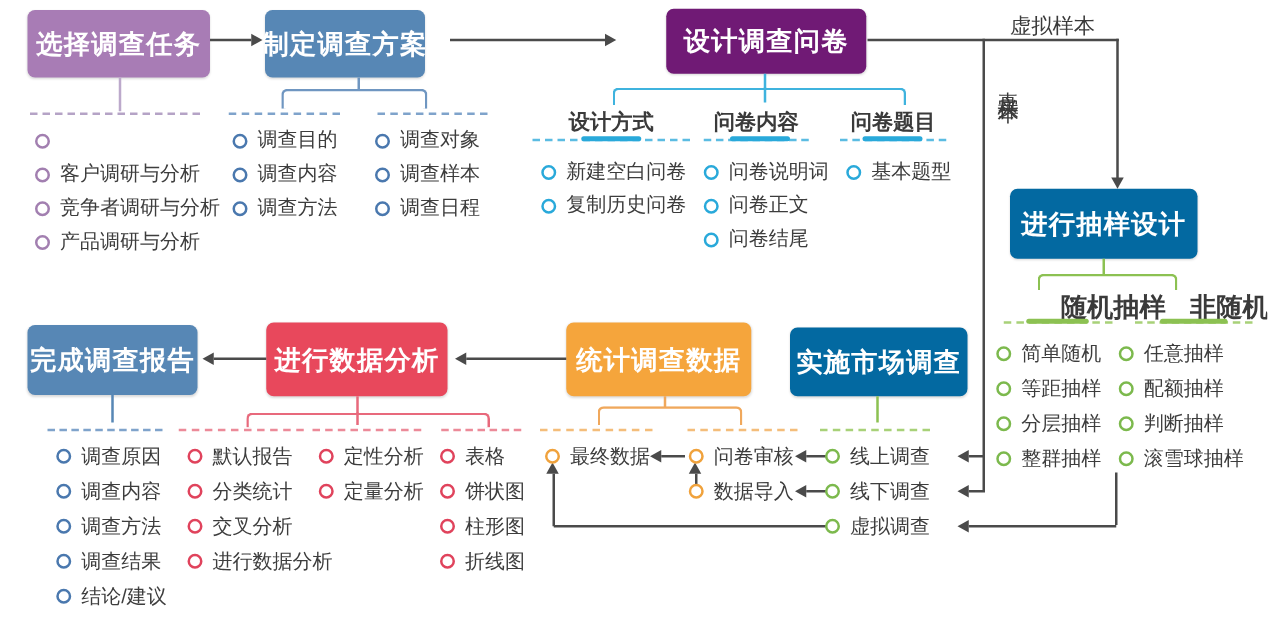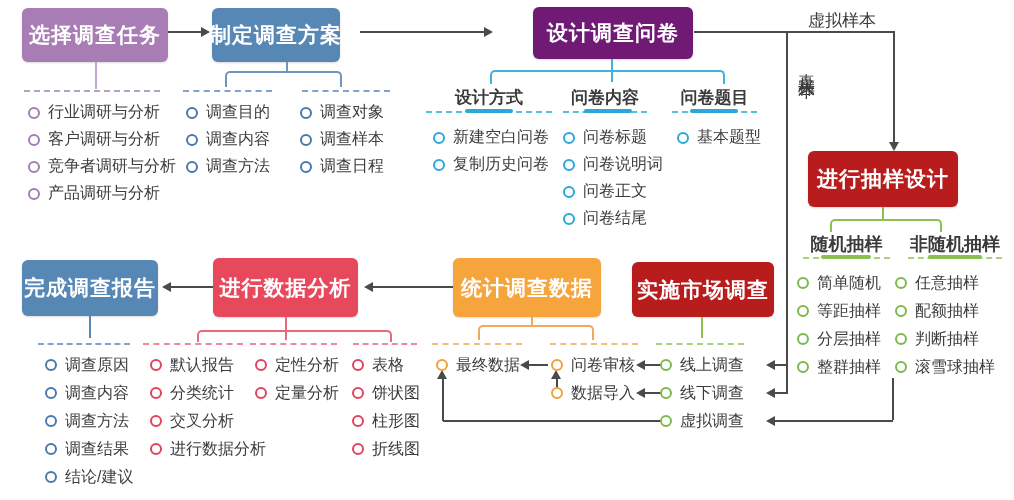--- a/index.html
+++ b/index.html
@@ -7,21 +7,21 @@
     position:relative;width:1014px;height:500px;background:#fff;overflow:hidden;
     font-family:"Liberation Sans","DejaVu Sans",sans-serif;color:#3c3c3c;
   }
   
   .fbox{
     position:absolute;border-radius:6px;color:#fff;font-weight:bold;font-size:21px;
     display:flex;align-items:center;justify-content:center;letter-spacing:1px;
     box-shadow:0 1px 2px rgba(0,0,0,.15);white-space:nowrap;
   }
   .c-purple{background:#a87cb5;} .c-blue{background:#5787b5;} .c-cyan{background:#701a75;}
-  .c-green{background:#b91c1c;} .c-red{background:#e8485c;} .c-orange{background:#f5a53c;}
+  .c-green{background:#0369a1;} .c-red{background:#e8485c;} .c-orange{background:#f5a53c;}
 
   
   .hl{position:absolute;height:2px;background:#4a4a4a;}
   .vl{position:absolute;width:2px;background:#4a4a4a;}
   .ah{position:absolute;width:0;height:0;}
   .ah-r{border-top:5px solid transparent;border-bottom:5px solid transparent;border-left:9px solid #4a4a4a;}
   .ah-l{border-top:5px solid transparent;border-bottom:5px solid transparent;border-right:9px solid #4a4a4a;}
   .ah-d{border-left:5px solid transparent;border-right:5px solid transparent;border-top:9px solid #4a4a4a;}
   .ah-u{border-left:5px solid transparent;border-right:5px solid transparent;border-bottom:9px solid #4a4a4a;}
 
@@ -38,21 +38,21 @@
 
   
   .dash{position:absolute;height:0;border-top:2px dashed #999;}
   .d-purple{border-color:#b5a3c6;} .d-blue{border-color:#7fa3cb;} .d-cyan{border-color:#5bbce2;}
   .d-green{border-color:#a8d178;} .d-red{border-color:#ec8a99;} .d-orange{border-color:#f4bd7a;}
   .bar{position:absolute;height:4px;border-radius:2px;z-index:2;}
   .bar-cyan{background:#29a9da;} .bar-green{background:#8cc152;}
 
   
   .colhead{position:absolute;font-weight:bold;font-size:17px;color:#3a3a3a;text-align:center;white-space:nowrap;}
-  .colhead.big{font-size:18px;}
+  .colhead.big{font-size:21px;margin-left:44px;}
 
   
   .list{position:absolute;}
   .item{display:flex;align-items:center;height:27px;white-space:nowrap;}
   .r28 .item{height:28px;}
   .dot{width:8px;height:8px;border-radius:50%;border:2.5px solid #888;background:#fff;flex:0 0 auto;margin-right:8px;}
   .lab{font-size:16px;font-weight:500;color:#3d3d3d;}
   .g-purple .dot{border-color:#a27fb0;} .g-blue .dot{border-color:#4a78ae;}
   .g-cyan .dot{border-color:#29a9da;} .g-green .dot{border-color:#7cb94d;}
   .g-red .dot{border-color:#e0435c;} .g-orange .dot{border-color:#f0a23c;}
@@ -168,21 +168,20 @@
 
   <div class="colhead" style="left:426px;top:86px;width:126px;">设计方式</div>
   <div class="colhead" style="left:563px;top:86px;width:84px;">问卷内容</div>
   <div class="colhead" style="left:672px;top:86px;width:85px;">问卷题目</div>
   <div class="colhead big" style="left:803px;top:232px;width:87px;">随机抽样</div>
   <div class="colhead big" style="left:908px;top:232px;width:94px;">非随机抽样</div>
 
   <div class="list g-purple" style="left:28px;top:99px;">
       <div class="item">
         <span class="dot"></span>
-        <span class="lab">行业调研与分析</span>
       </div>
       <div class="item">
         <span class="dot"></span>
         <span class="lab">客户调研与分析</span>
       </div>
       <div class="item">
         <span class="dot"></span>
         <span class="lab">竞争者调研与分析</span>
       </div>
       <div class="item">
@@ -225,24 +224,20 @@
         <span class="lab">新建空白问卷</span>
       </div>
       <div class="item">
         <span class="dot"></span>
         <span class="lab">复制历史问卷</span>
       </div>
     </div>
   <div class="list g-cyan" style="left:563px;top:124px;">
       <div class="item">
         <span class="dot"></span>
-        <span class="lab">问卷标题</span>
-      </div>
-      <div class="item">
-        <span class="dot"></span>
         <span class="lab">问卷说明词</span>
       </div>
       <div class="item">
         <span class="dot"></span>
         <span class="lab">问卷正文</span>
       </div>
       <div class="item">
         <span class="dot"></span>
         <span class="lab">问卷结尾</span>
       </div>

